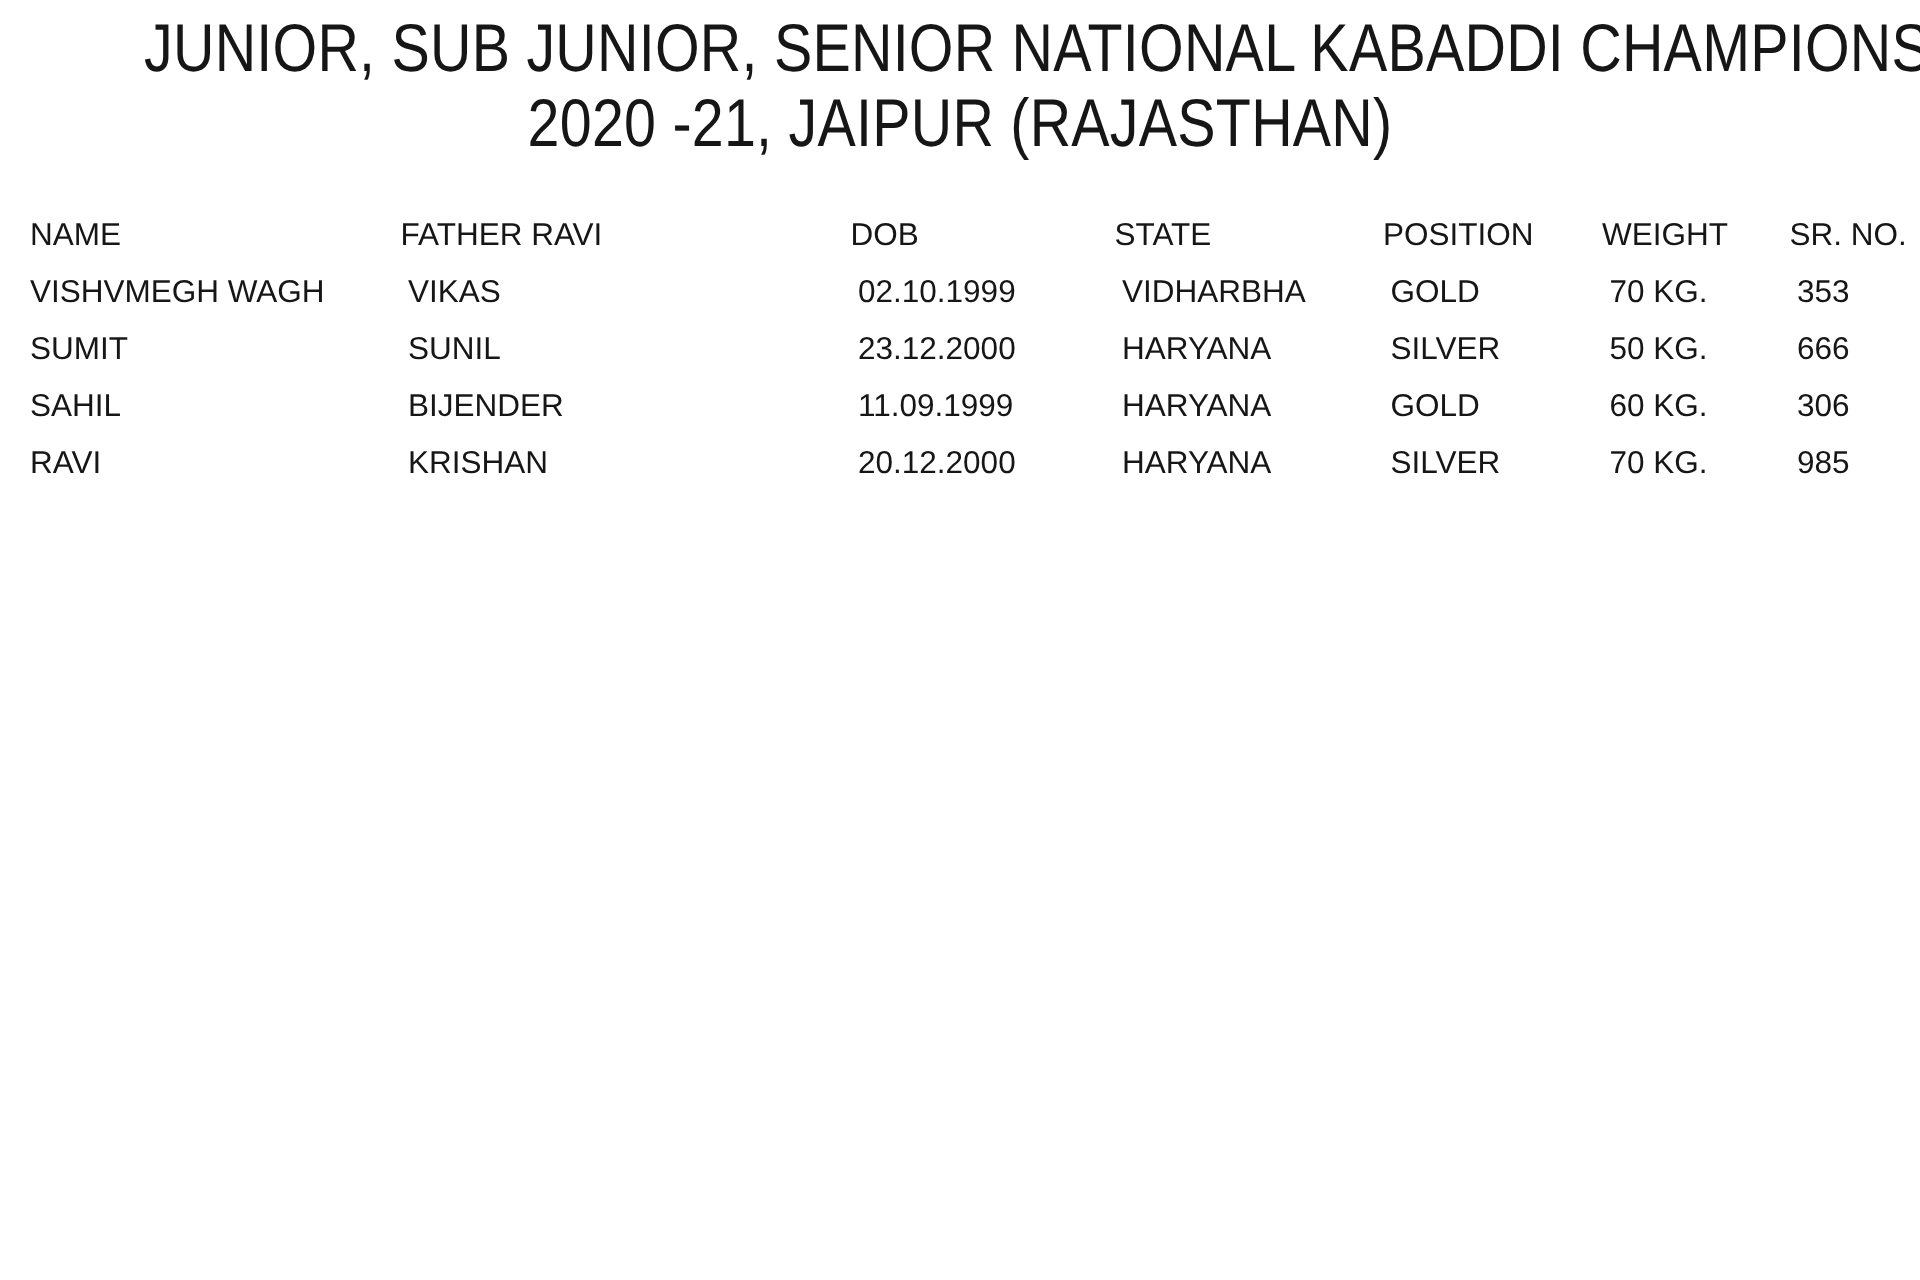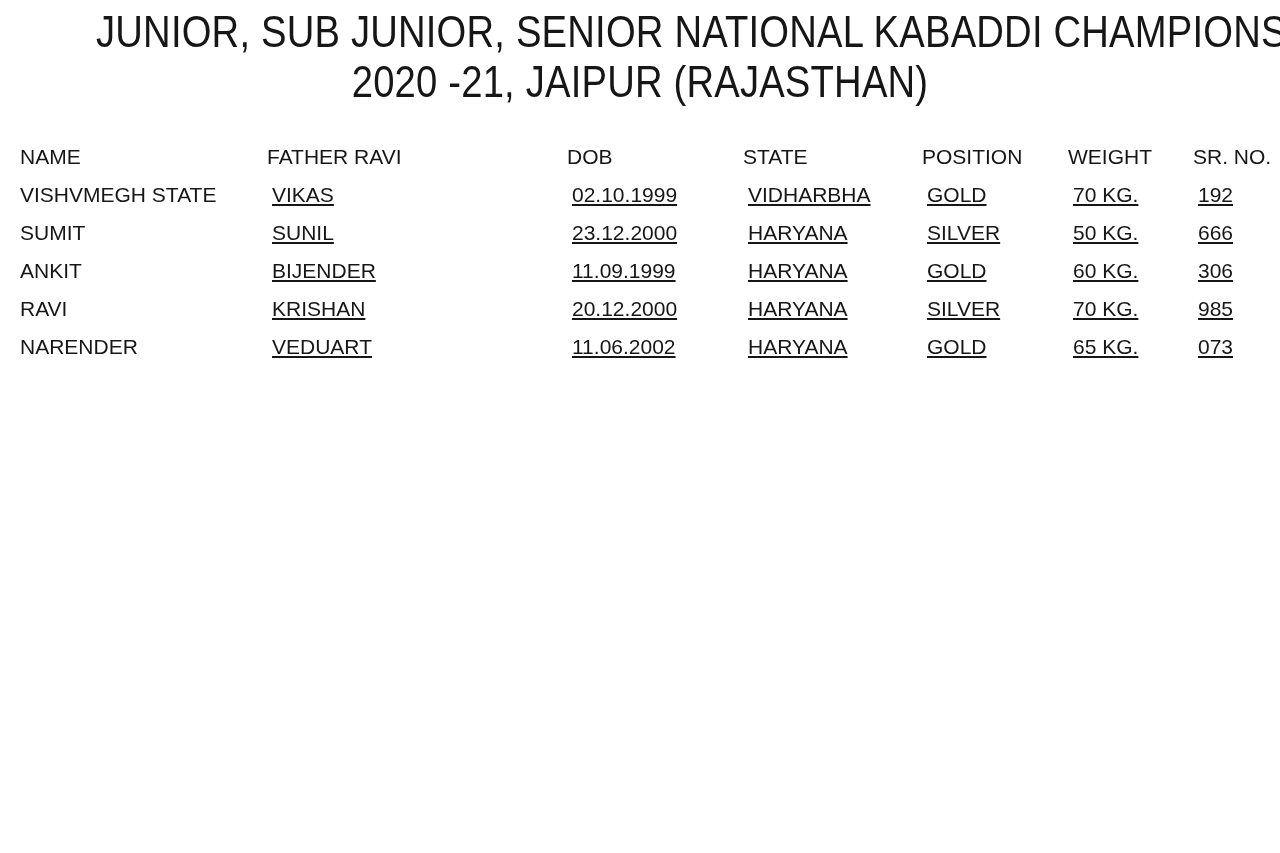--- a/index.html
+++ b/index.html
@@ -55,21 +55,20 @@
     font-weight: 400;
     text-align: left;
     vertical-align: middle;
     height: 38px;
     padding: 0;
     white-space: nowrap;
     overflow: visible;
   }
   table.roster tbody td:not(:first-child) {
     padding-left: 5px; 
-    text-decoration: underline;
   }
 </style>
 </head>
 <body>
 
 <div class="doc-title">
   <div class="line">JUNIOR, SUB JUNIOR, SENIOR NATIONAL KABADDI CHAMPIONSHIP</div>
   <div class="line">2020 -21, JAIPUR (RAJASTHAN)</div>
 </div>
 
@@ -89,58 +88,49 @@
         <th>FATHER RAVI</th>
         <th>DOB</th>
         <th>STATE</th>
         <th>POSITION</th>
         <th>WEIGHT</th>
         <th>SR. NO.</th>
       </tr>
   </thead>
   <tbody>
       <tr>
-        <td>VISHVMEGH STATE</td>
+        <td>VISHVMEGH WAGH</td>
         <td>VIKAS</td>
         <td>02.10.1999</td>
         <td>VIDHARBHA</td>
         <td>GOLD</td>
         <td>70 KG.</td>
-        <td>192</td>
+        <td>353</td>
       </tr>
       <tr>
         <td>SUMIT</td>
         <td>SUNIL</td>
         <td>23.12.2000</td>
         <td>HARYANA</td>
         <td>SILVER</td>
         <td>50 KG.</td>
         <td>666</td>
       </tr>
       <tr>
-        <td>ANKIT</td>
+        <td>SAHIL</td>
         <td>BIJENDER</td>
         <td>11.09.1999</td>
         <td>HARYANA</td>
         <td>GOLD</td>
         <td>60 KG.</td>
         <td>306</td>
       </tr>
       <tr>
         <td>RAVI</td>
         <td>KRISHAN</td>
         <td>20.12.2000</td>
         <td>HARYANA</td>
         <td>SILVER</td>
         <td>70 KG.</td>
         <td>985</td>
       </tr>
-      <tr>
-        <td>NARENDER</td>
-        <td>VEDUART</td>
-        <td>11.06.2002</td>
-        <td>HARYANA</td>
-        <td>GOLD</td>
-        <td>65 KG.</td>
-        <td>073</td>
-      </tr>
     </tbody>
 </table>
 
 </body></html>

